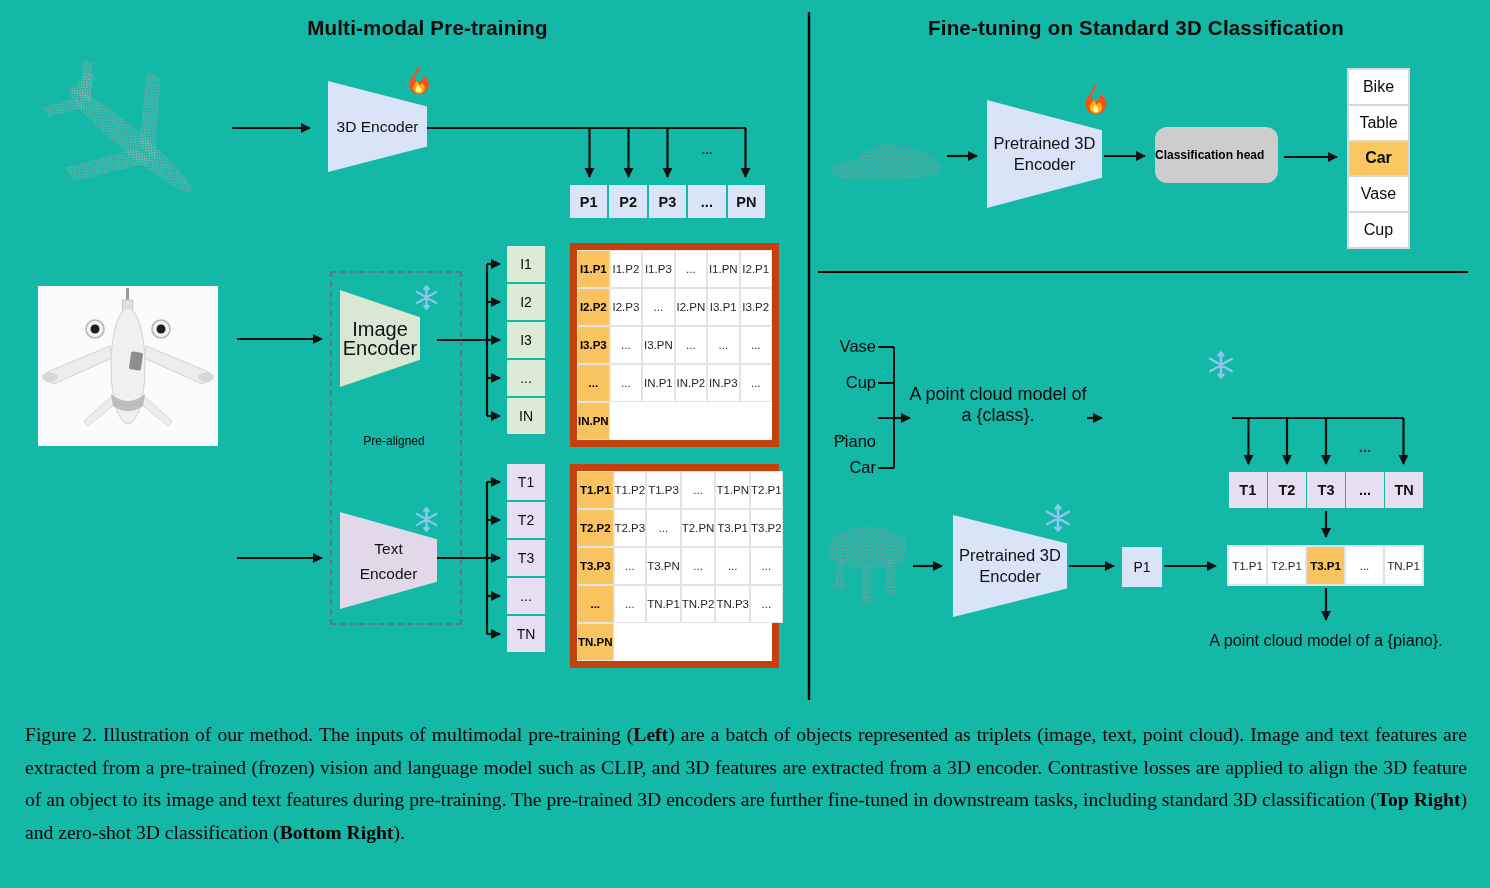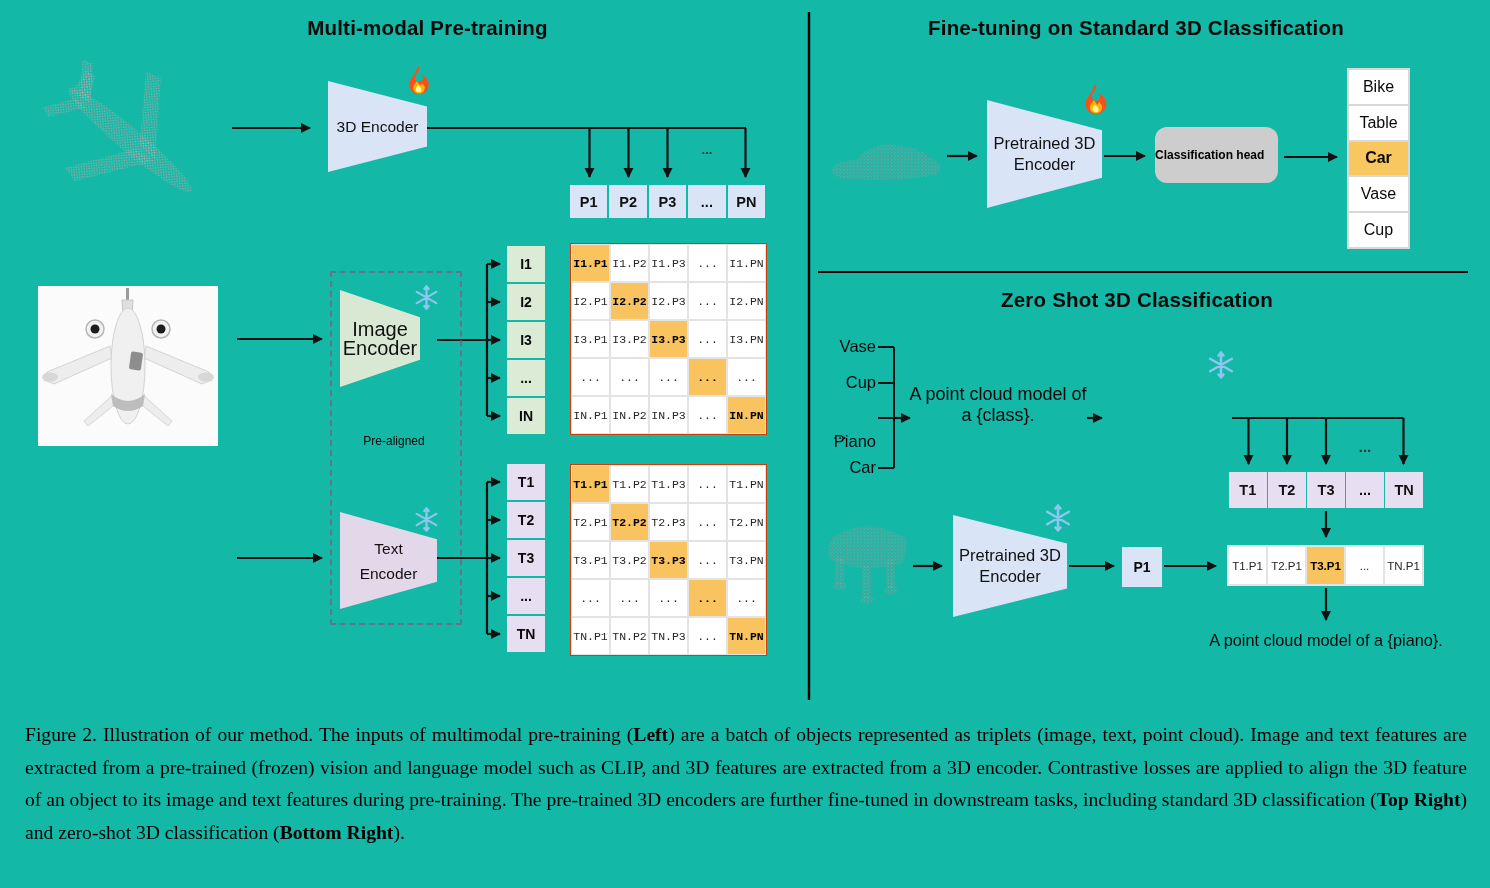--- a/index.html
+++ b/index.html
@@ -7,28 +7,28 @@
           font-family:"Liberation Sans",sans-serif;color:#111;}
   .abs{position:absolute;}
   .overlay{position:absolute;left:0;top:0;pointer-events:none;}
   .sec-title{font-weight:700;font-size:20.5px;text-align:center;color:#0a0a0a;letter-spacing:.2px;}
   .trap{position:absolute;display:flex;align-items:center;justify-content:center;text-align:center;
         font-weight:400;clip-path:polygon(0% 0%,100% 28%,100% 72%,0% 100%);padding:0 5px;box-sizing:border-box;}
   .trap.blue{background:#d9e4f6;}
   .trap.green{background:#d9e8d3;}
   .trap.purple{background:#e3d7ea;}
   .vec{position:absolute;display:grid;gap:2px;}
-  .vec .vcell{display:flex;align-items:center;justify-content:center;font-weight:700;font-size:14px;color:#0a0a0a;text-align:right;}
+  .vec .vcell{display:flex;align-items:center;justify-content:center;font-weight:400;font-size:14px;color:#0a0a0a;text-align:right;}
   .vec.green .vcell{background:#dcebd5;}
   .vec.purple .vcell{background:#e7def1;}
   .vec.blue .vcell{background:#d9e4f6;}
   .prow{position:absolute;display:grid;grid-template-columns:repeat(5,1fr);gap:2px;}
   .prow .vcell{display:flex;align-items:center;justify-content:center;font-weight:700;font-size:14.5px;background:#d9e4f6;}
-  .matrix{position:absolute;display:grid;grid-template-columns:repeat(5,1fr);grid-template-rows:repeat(5,1fr);
-          border:1px solid #c2410c;background:#fff;font-family:Liberation Mono, monospace;}
+  .matrix{position:absolute;display:grid;grid-template-columns:repeat(6,1fr);grid-template-rows:repeat(5,1fr);
+          border:7px solid #c2410c;background:#fff;}
   .matrix .mcell{display:flex;align-items:center;justify-content:center;border:0.5px solid #e3e3e3;
                  font-size:11.5px;color:#262626;background:#fff;}
   .matrix .mcell.hl{background:#f9c45f;font-weight:700;color:#000;}
   .simrow{position:absolute;display:grid;grid-template-columns:repeat(5,1fr);border:1px solid #e3e3e3;}
   .simrow .mcell{display:flex;align-items:center;justify-content:center;border:0.5px solid #e3e3e3;
                  font-size:11.5px;color:#262626;background:#fff;}
   .simrow .mcell.hl{background:#f9c45f;font-weight:700;color:#000;}
   .trow{position:absolute;display:grid;grid-template-columns:repeat(5,1fr);gap:1.5px;}
   .trow .vcell{display:flex;align-items:center;justify-content:center;font-weight:700;font-size:14.5px;background:#e7def1;}
   .classlist{position:absolute;display:grid;grid-template-rows:repeat(5,1fr);border:1px solid #d8d8d8;background:#fff;}
@@ -282,21 +282,20 @@
 
   <div class="classlist" style="left:1347px;top:68px;width:61px;height:179px;">
 
   <div class="ccell">Bike</div>
       <div class="ccell">Table</div>
       <div class="ccell hl">Car</div>
       <div class="ccell">Vase</div>
       <div class="ccell">Cup</div>
     </div>
 
-  <div class="abs sec-title" style="left:837px;top:288px;width:600px;">Zero Shot 3D Classification</div>
 
   <div class="zsword" style="left:816px;top:337px;width:60px;">Vase</div>
   <div class="zsword" style="left:816px;top:373px;width:60px;">Cup</div>
   <div class="zsword" style="left:816px;top:432px;width:60px;">Piano</div>
   <div class="zsword" style="left:816px;top:424px;width:48px;text-align:center;">...</div>
   <div class="zsword" style="left:816px;top:458px;width:60px;">Car</div>
 
   <div class="plaintext" style="left:908px;top:384px;width:180px;font-size:18px;line-height:21px;">A point cloud model of a {class}.</div>
 
   <svg class="icon" style="left:1206px;top:350px;" width="30" height="30" viewBox="0 0 24 24">

